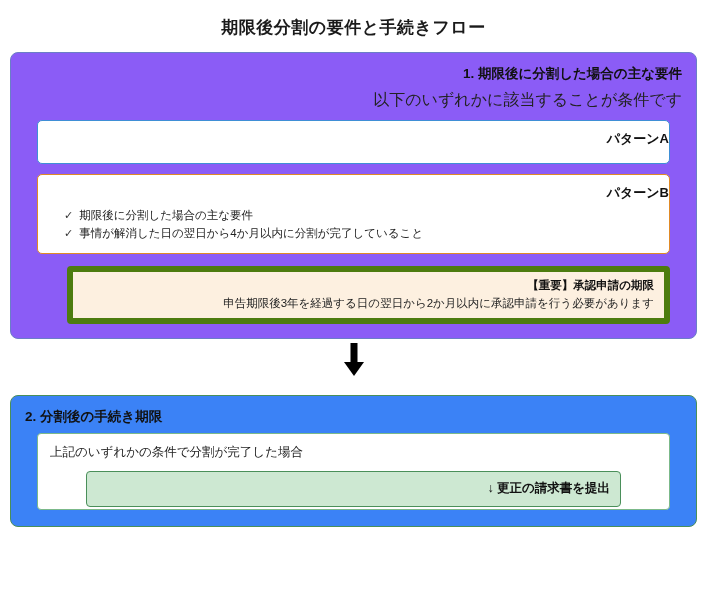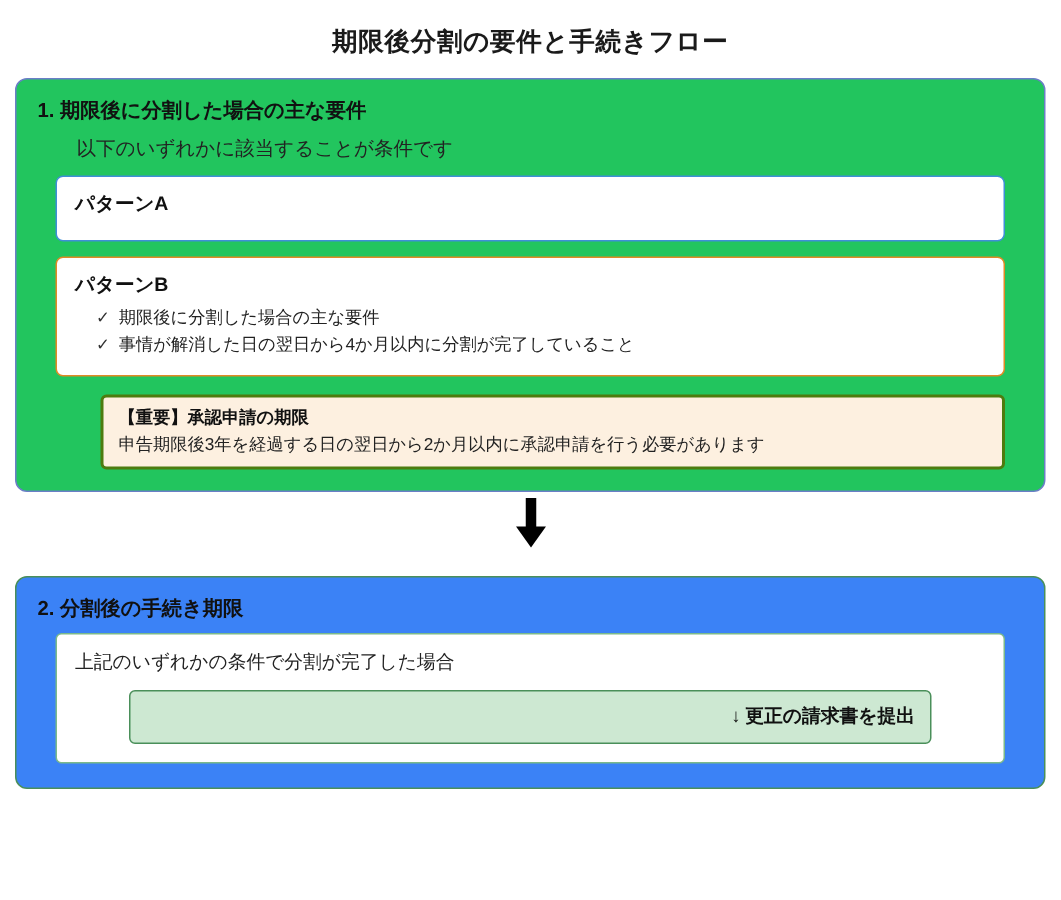--- a/index.html
+++ b/index.html
@@ -28,48 +28,49 @@
     margin-top: 16px;
     margin-bottom: 13px;
     letter-spacing: 0.5px;
   }
   .section {
     box-sizing: border-box;
     margin: 0 10px;
     border-radius: 8px;
   }
   .section-1 {
-    background: #22c55e;
+    background: #8b5cf6;
     border: 1.5px solid #6b7ec7;
     padding: 12px 14px 14px 14px;
+    text-align: right;
   }
   .section-2 {
     background: #3b82f6;
     border: 1.5px solid #4a8f5a;
     padding: 12px 14px 16px 14px;
     margin-top: 14px;
   }
   .section-heading {
     font-size: 13.5px;
     font-weight: bold;
     color: #111111;
     margin-bottom: 7px;
   }
   .section-sub {
-    font-size: 13px;
+    font-size: 16px;
     color: #222222;
     margin-left: 26px;
     margin-bottom: 9px;
   }
   .pattern-box {
     box-sizing: border-box;
     background: #ffffff;
     border-radius: 5px;
     margin: 0 12px 10px 12px;
-    padding: 9px 12px 10px 12px;
+    padding: 9px 0 10px 12px;
   }
   .pattern-a {
     border: 1.5px solid #3f8fd6;
   }
   .pattern-b {
     border: 1.5px solid #e08a26;
     margin-bottom: 12px;
   }
   .pattern-label {
     font-size: 13px;
@@ -96,21 +97,21 @@
     margin-right: 6px;
     font-size: 11px;
     line-height: 1.35;
   }
   .check-text {
     line-height: 1.35;
   }
   .notice-box {
     box-sizing: border-box;
     background: #fdf0e0;
-    border: 2px solid #4d7c0f;
+    border: 6px solid #4d7c0f;
     border-radius: 4px;
     margin: 0 12px 0 42px;
     padding: 6px 10px 7px 10px;
   }
   .notice-title {
     font-size: 11.5px;
     font-weight: bold;
     color: #111111;
     margin-bottom: 3px;
   }
@@ -123,21 +124,21 @@
     display: flex;
     align-items: center;
     justify-content: center;
   }
   .result-outer {
     box-sizing: border-box;
     background: #ffffff;
     border: 1.2px solid #7bb98a;
     border-radius: 4px;
     margin: 0 12px;
-    padding: 10px 12px 12px 12px;
+    padding: 10px 12px 2px 12px;
     font-family: Liberation Serif, serif;
   }
   .result-lead {
     font-size: 12.5px;
     color: #222222;
     margin-bottom: 10px;
   }
   .result-inner {
     box-sizing: border-box;
     background: #cde8d2;

